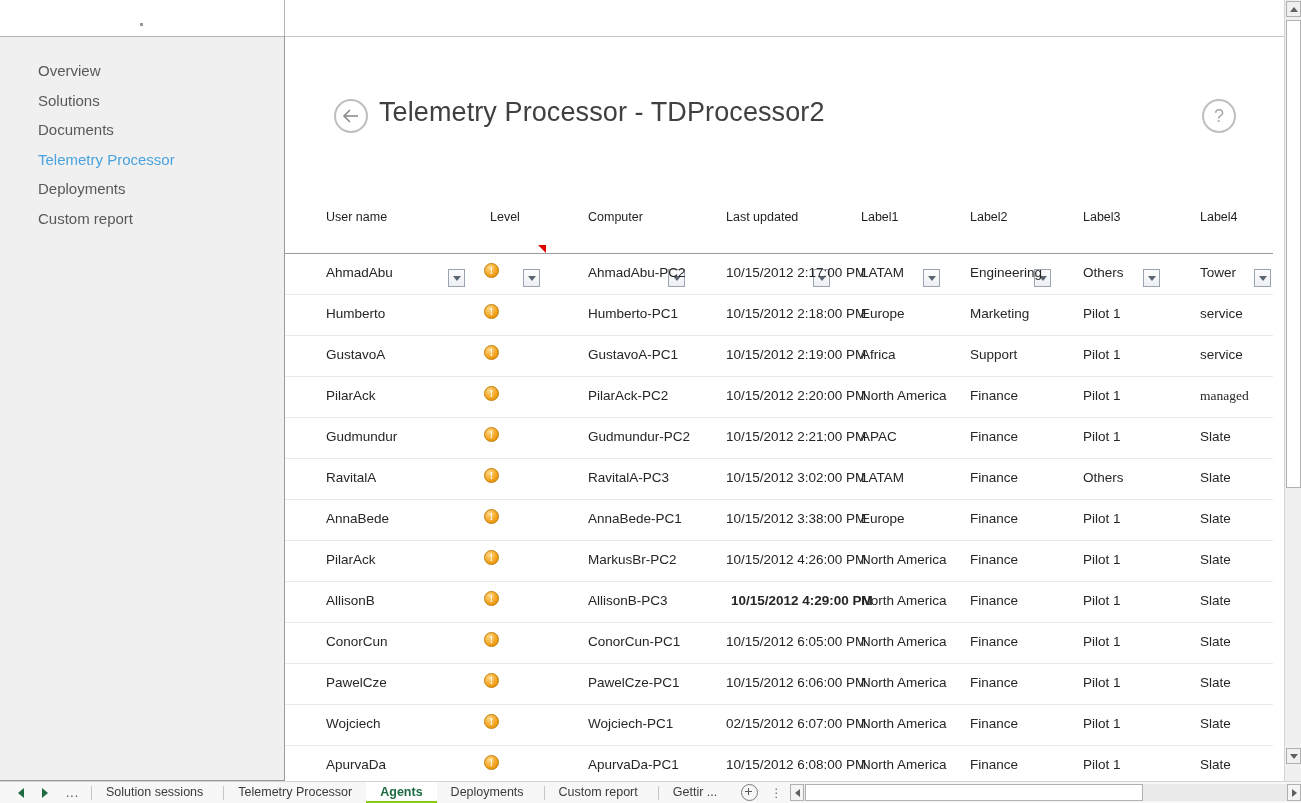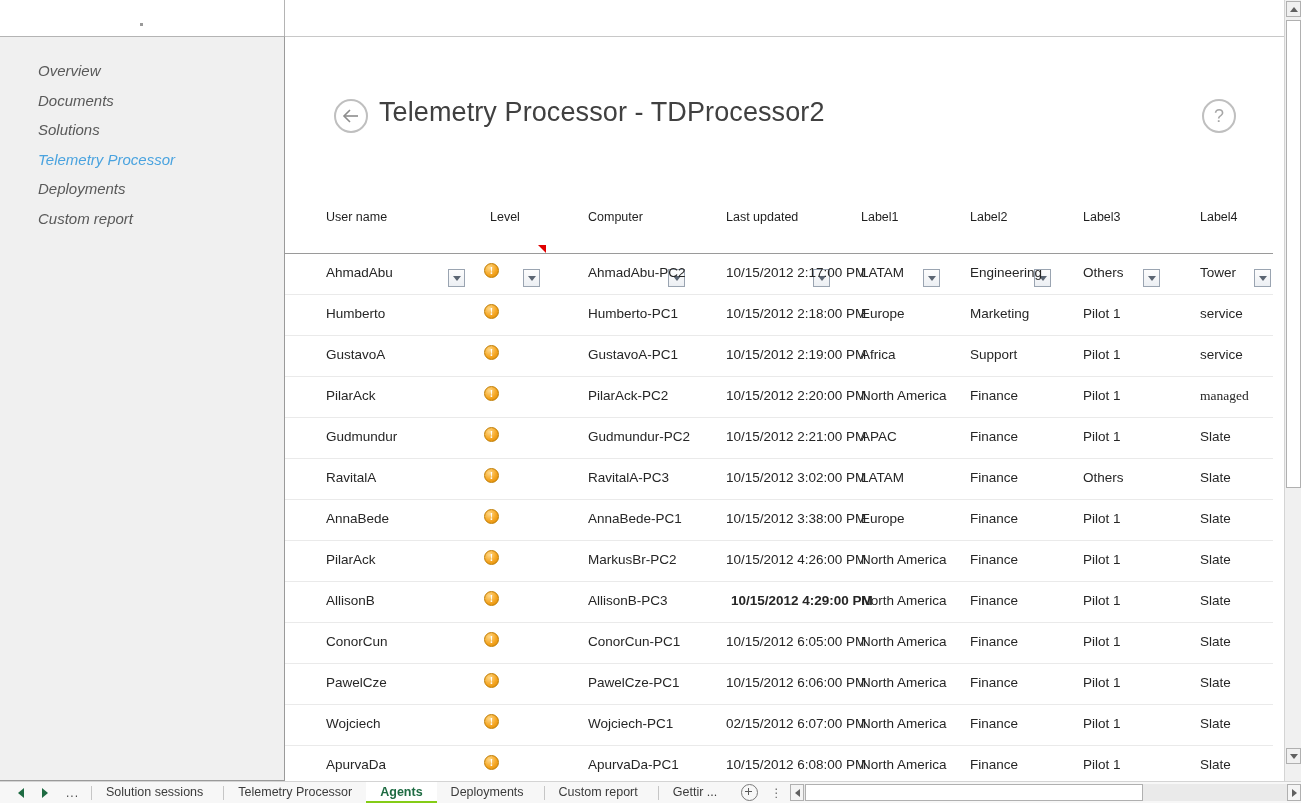--- a/index.html
+++ b/index.html
@@ -69,21 +69,20 @@
     position: absolute;
     left: 0;
     top: 36px;
     width: 285px;
     height: 243px;
     background: #f0f0f0;
     border-top: 1px solid #b4b4b4;
     border-right: 1px solid #9a9a9a;
     border-bottom: 1px solid #9a9a9a;
     box-sizing: border-box;
-    font-style: italic;
   }
   .nav-list {
     position: absolute;
     left: 38px;
     top: 19px;
     right: 0;
   }
   .nav-item {
     font-size: 15px;
     color: #595959;
@@ -442,22 +441,22 @@
   <div class="grid-vline"></div>
   <div class="grid-hline"></div>
   <div class="stray-dot"></div>
 
   <div class="cell-selection"></div>
   <div class="cell-handle"></div>
 
   <div class="nav-panel">
     <div class="nav-list">
       <div class="nav-item">Overview</div>
+      <div class="nav-item">Solutions</div>
       <div class="nav-item">Documents</div>
-      <div class="nav-item">Solutions</div>
       <div class="nav-item active">Telemetry Processor</div>
       <div class="nav-item">Deployments</div>
       <div class="nav-item">Custom report</div>
     </div>
   </div>
   <div class="nav-panel-lower"></div>
 
   <div class="report">
 
     <div class="report-header">

